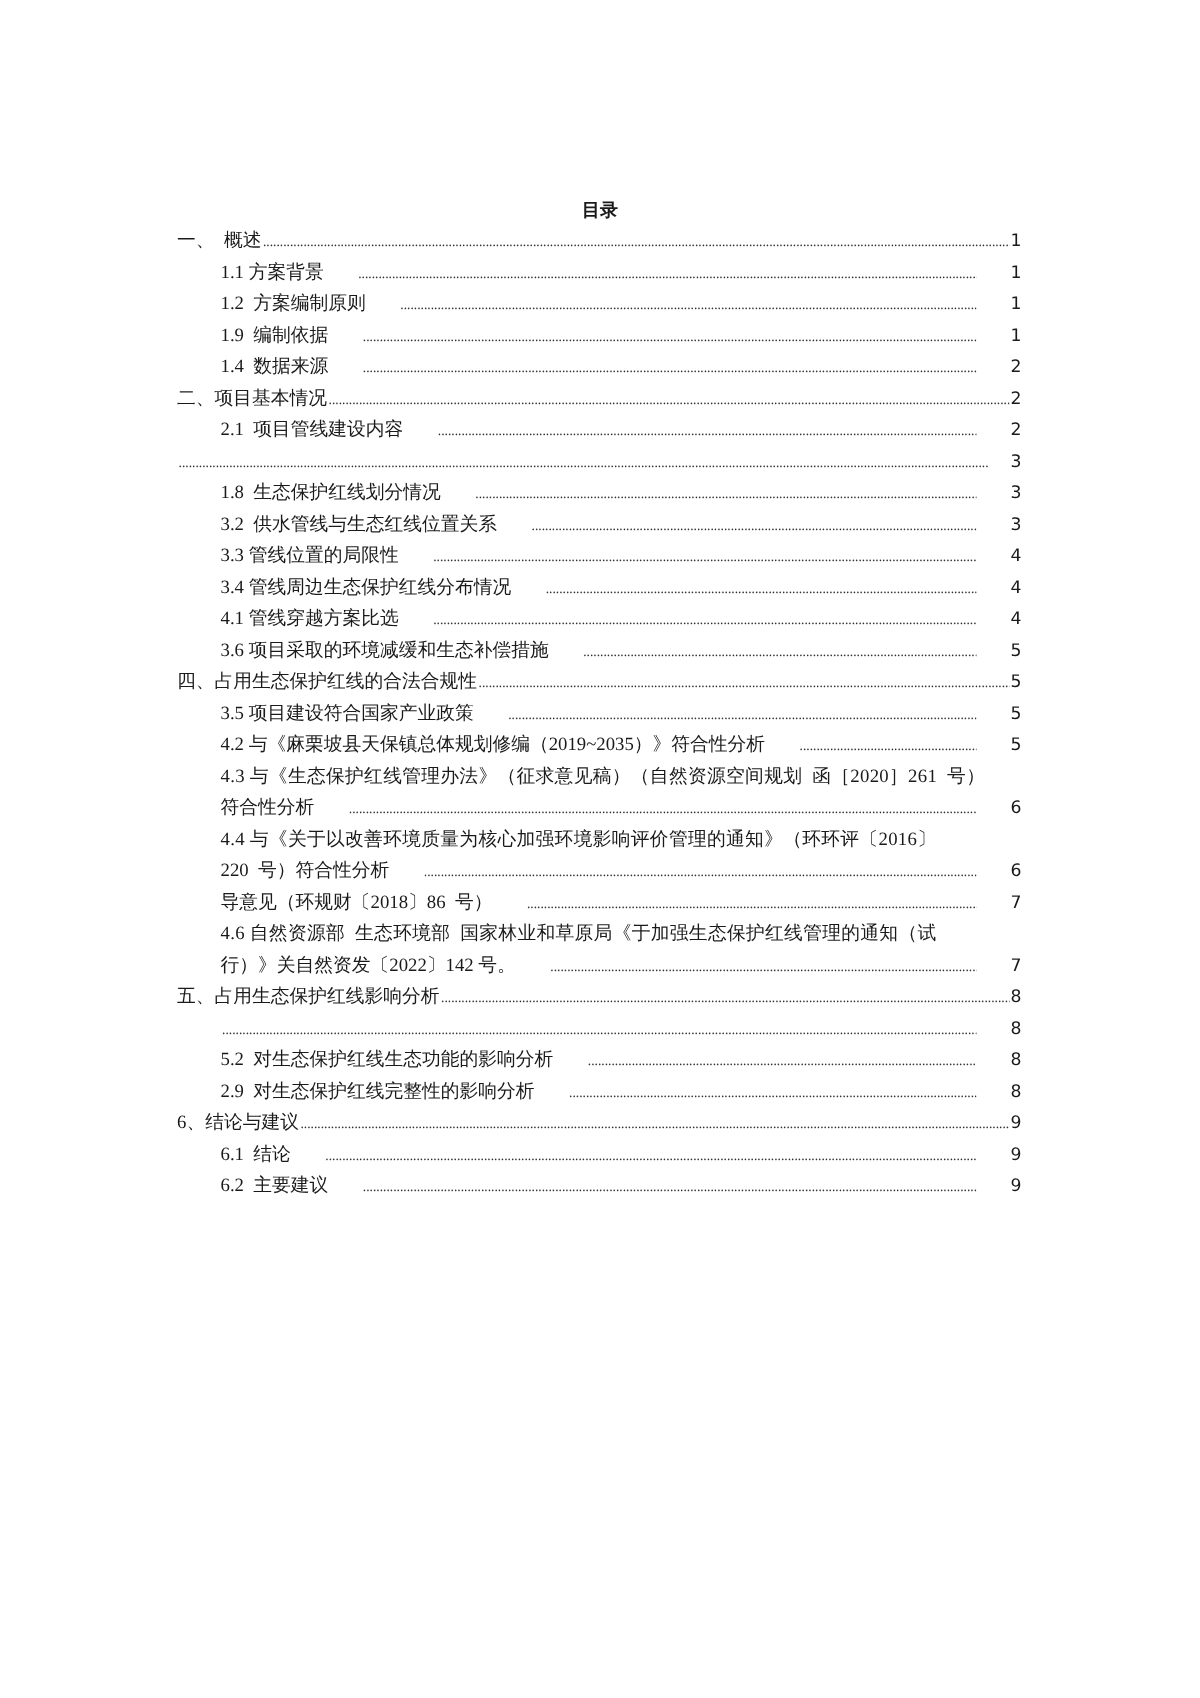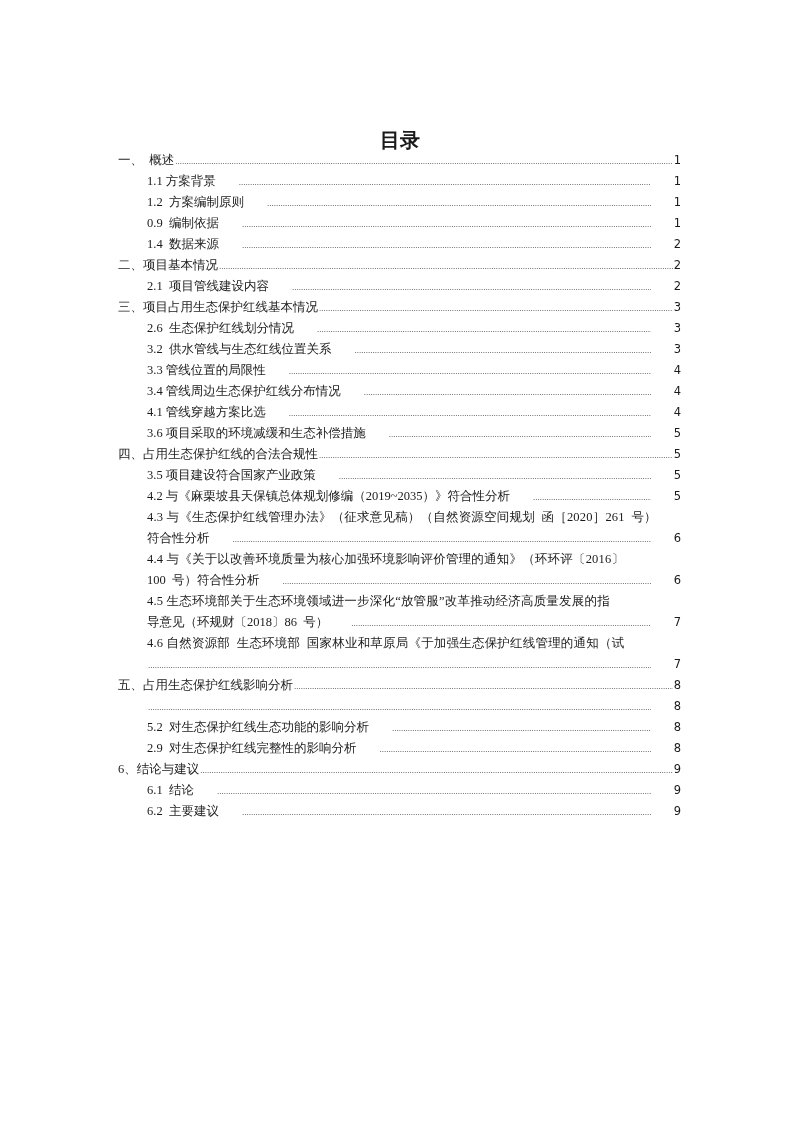--- a/index.html
+++ b/index.html
@@ -1,19 +1,19 @@
 <!DOCTYPE html>
 <html><head>
 <meta charset="utf-8">
 <style>
   html, body { margin: 0; padding: 0; background: #ffffff; }
   body { width: 800px; height: 1132px; position: relative; overflow: hidden;
          font-family: "Liberation Serif", "DejaVu Serif", serif; color: #1a1a1a; }
   .title { position: absolute; top: 129px; left: 0; width: 800px; text-align: center;
-           font-family: "DejaVu Sans", sans-serif; font-weight: bold; font-size: 20px; line-height: 22px; }
+           font-family: "DejaVu Sans", sans-serif; font-weight: bold; font-size: 12px; line-height: 22px; }
   .toc { position: absolute; top: 150px; left: 118px; width: 563px; }
   .entry { font-size: 12.5px; line-height: 21px; position: relative; }
   .row { display: flex; align-items: baseline; height: 21px; white-space: nowrap; }
   .lvl2 .row, .lvl2 .wrap { padding-left: 29px; gap: 22px; }
   .lvl2 .wrap { display: block; height: 21px; white-space: nowrap; overflow: hidden; letter-spacing: 0.2px; }
   .label { flex: 0 0 auto; font-family: Liberation Serif, serif; }
   .leader { flex: 1 1 auto; overflow: hidden; margin: 0 1px; color: #333; letter-spacing: 0; }
   .leader::before { content: "................................................................................................................................................................................................................................................"; font-size: 9px; }
   .page { flex: 0 0 auto; font-family: "DejaVu Sans", sans-serif; font-size: 11.5px; }
 </style>
@@ -40,21 +40,21 @@
   </div>
   <div class="entry lvl2">
     <div class="row">
         <span class="label" style="white-space:pre">1.2  方案编制原则</span>
         <span class="leader"></span>
         <span class="page">1</span>
       </div>
   </div>
   <div class="entry lvl2">
     <div class="row">
-        <span class="label" style="white-space:pre">0.9  编制依据</span>
+        <span class="label" style="white-space:pre">1.9  编制依据</span>
         <span class="leader"></span>
         <span class="page">1</span>
       </div>
   </div>
   <div class="entry lvl2">
     <div class="row">
         <span class="label" style="white-space:pre">1.4  数据来源</span>
         <span class="leader"></span>
         <span class="page">2</span>
       </div>
@@ -70,28 +70,27 @@
   <div class="entry lvl2">
     <div class="row">
         <span class="label" style="white-space:pre">2.1  项目管线建设内容</span>
         <span class="leader"></span>
         <span class="page">2</span>
       </div>
   </div>
 
   <div class="entry lvl1">
     <div class="row">
-        <span class="label">三、项目占用生态保护红线基本情况</span>
         <span class="leader"></span>
         <span class="page">3</span>
       </div>
   </div>
   <div class="entry lvl2">
     <div class="row">
-        <span class="label" style="white-space:pre">2.6  生态保护红线划分情况</span>
+        <span class="label" style="white-space:pre">1.8  生态保护红线划分情况</span>
         <span class="leader"></span>
         <span class="page">3</span>
       </div>
   </div>
   <div class="entry lvl2">
     <div class="row">
         <span class="label" style="white-space:pre">3.2  供水管线与生态红线位置关系</span>
         <span class="leader"></span>
         <span class="page">3</span>
       </div>
@@ -150,36 +149,36 @@
     <div class="wrap" style="white-space:pre">4.3 与《生态保护红线管理办法》（征求意见稿）（自然资源空间规划  函［2020］261  号）</div>
     <div class="row">
         <span class="label">符合性分析</span>
         <span class="leader"></span>
         <span class="page">6</span>
       </div>
   </div>
   <div class="entry lvl2">
     <div class="wrap">4.4 与《关于以改善环境质量为核心加强环境影响评价管理的通知》（环环评〔2016〕</div>
     <div class="row">
-        <span class="label" style="white-space:pre">100  号）符合性分析</span>
+        <span class="label" style="white-space:pre">220  号）符合性分析</span>
         <span class="leader"></span>
         <span class="page">6</span>
       </div>
   </div>
   <div class="entry lvl2">
-    <div class="wrap">4.5 生态环境部关于生态环境领域进一步深化“放管服”改革推动经济高质量发展的指</div>
     <div class="row">
         <span class="label" style="white-space:pre">导意见（环规财〔2018〕86  号）</span>
         <span class="leader"></span>
         <span class="page">7</span>
       </div>
   </div>
   <div class="entry lvl2">
     <div class="wrap" style="white-space:pre">4.6 自然资源部  生态环境部  国家林业和草原局《于加强生态保护红线管理的通知（试</div>
     <div class="row">
+        <span class="label">行）》关自然资发〔2022〕142 号。</span>
         <span class="leader"></span>
         <span class="page">7</span>
       </div>
   </div>
 
   <div class="entry lvl1">
     <div class="row">
         <span class="label">五、占用生态保护红线影响分析</span>
         <span class="leader"></span>
         <span class="page">8</span>

